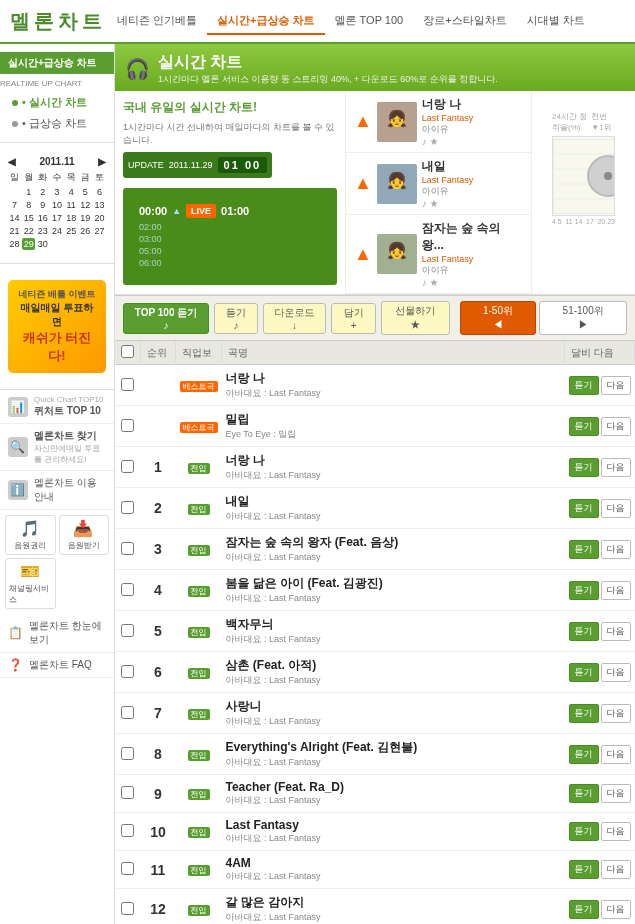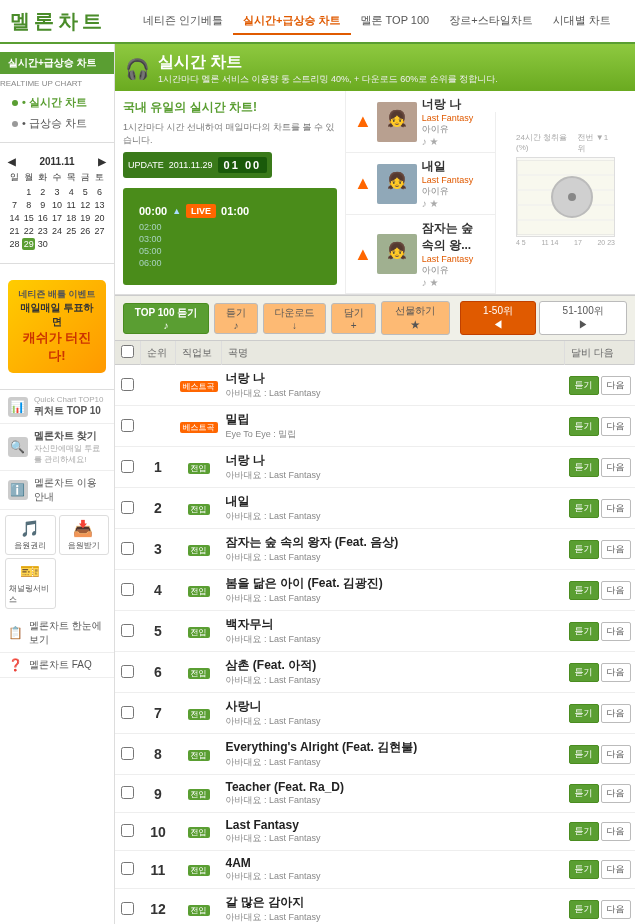--- a/index.html
+++ b/index.html
@@ -19,21 +19,21 @@
       display: flex;
       align-items: center;
       padding: 0 10px;
       height: 44px;
     }
     .header-logo {
       font-size: 20px;
       font-weight: bold;
       color: #4a8c2a;
       letter-spacing: 4px;
-      margin-right: 27px;
+      margin-right: 1px;
     }
     .header-nav {
       display: flex;
       gap: 0;
     }
     .header-nav-item {
       padding: 5px 10px;
       font-size: 11px;
       color: #555;
       cursor: pointer;
@@ -273,26 +273,25 @@
       overflow: hidden;
     }
     .chart-song-info { flex: 1; }
     .chart-song-title { font-size: 12px; font-weight: bold; color: #333; }
     .chart-song-album { font-size: 9px; color: #e05a00; }
     .chart-song-artist { font-size: 9px; color: #888; }
     .chart-song-icons { font-size: 10px; color: #aaa; }
 
     
     .chart-graph {
-      width: 140px;
+      width: 104px;
       flex-shrink: 0;
       padding: 20px;
       border-left: 1px solid #eee;
       position: relative;
-      margin-top: 21px;
     }
     .graph-labels {
       display: flex;
       justify-content: space-between;
       font-size: 8px;
       color: #aaa;
       margin-bottom: 3px;
     }
     .graph-area {
       background: #f9f9f5;
@@ -308,21 +307,21 @@
     .top100-toolbar {
       background: #f0f0e8;
       border-top: 1px solid #ccc;
       border-bottom: 1px solid #ccc;
       padding: 5px 8px;
       display: flex;
       align-items: center;
       gap: 5px;
     }
     .toolbar-btn {
-      background: #fdba74;
+      background: #fef9c3;
       border: 1px solid #bbb;
       border-radius: 3px;
       padding: 2px 7px;
       font-size: 10px;
       color: #555;
       cursor: pointer;
       display: flex;
       align-items: center;
       gap: 3px;
     }

